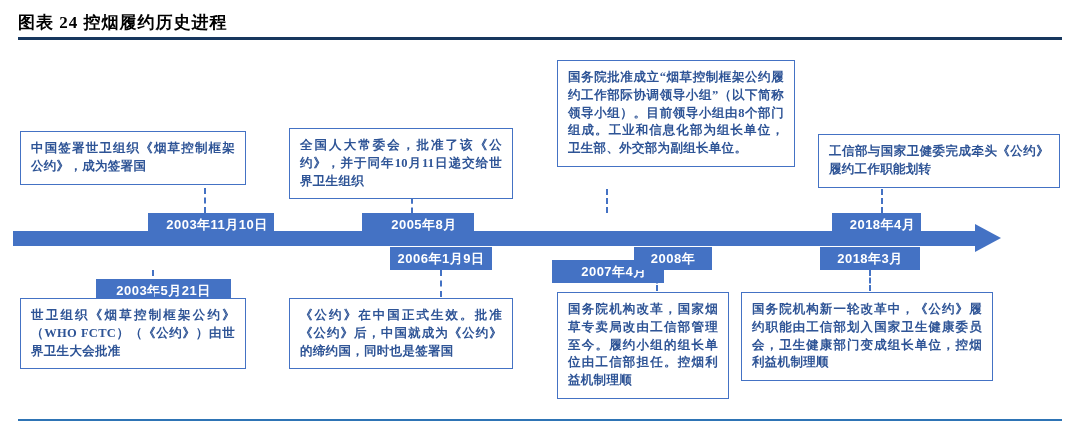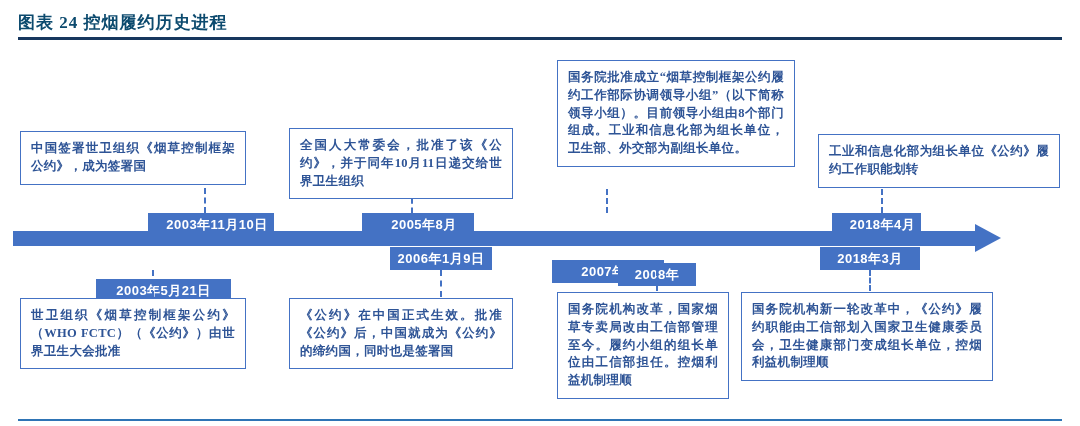--- a/index.html
+++ b/index.html
@@ -3,21 +3,21 @@
 <meta charset="utf-8">
 <style>
   html,body{margin:0;padding:0;background:#ffffff;}
   .page{
     position:relative;width:1080px;height:426px;background:#ffffff;
     font-family:"Liberation Sans","DejaVu Sans",sans-serif;overflow:hidden;
   }
   .fig-title{
     position:absolute;left:18px;top:11px;
     font-family:"Liberation Serif","DejaVu Serif",serif;
-    font-size:17px;font-weight:bold;color:#0c4a6e;letter-spacing:1px;
+    font-size:17px;font-weight:bold;color:#000000;letter-spacing:1px;
   }
   .title-rule{position:absolute;left:18px;width:1044px;top:37px;height:3px;background:#17375E;}
   .bottom-rule{position:absolute;left:18px;width:1044px;top:419px;height:2px;background:#2E74B5;}
   .source{
     position:absolute;left:18px;top:396px;
     font-family:"Liberation Serif","DejaVu Serif",serif;
     font-size:14px;font-style:italic;font-weight:bold;color:#8B1A1A;letter-spacing:1px;
   }
   
   .arrow-shaft{position:absolute;left:13px;top:231px;width:962px;height:15px;background:#4472C4;}
@@ -32,21 +32,21 @@
     display:flex;align-items:center;justify-content:center;white-space:nowrap;
   }
   .row-top{top:213px;height:23px;padding-left:12px;}
   .row-bot{top:247px;height:23px;}
   .t1{left:148px;width:114px;}
   .t2{left:362px;width:100px;}
   .t3{left:552px;width:100px;margin-top:47px;}
   .t4{left:832px;width:77px;}
   .b1{left:96px;width:135px;margin-top:32px;}
   .b2{left:390px;width:102px;}
-  .b3{left:618px;width:78px;margin-top:16px;}
+  .b3{left:634px;width:78px;}
   .b4{left:820px;width:100px;}
   
   .connector{position:absolute;width:0;border-left:2px dashed #4472C4;}
   .c1{left:204px;top:188px;height:25px;}
   .c2{left:411px;top:198px;height:15px;}
   .c3{left:606px;top:189px;height:24px;}
   .c4{left:881px;top:189px;height:24px;}
   .c5{left:152px;top:270px;height:27px;}
   .c6{left:440px;top:270px;height:27px;}
   .c7{left:656px;top:270px;height:21px;}
@@ -72,21 +72,21 @@
 <body>
 
 <div class="page">
 
   <div class="fig-title">图表 24  控烟履约历史进程</div>
   <div class="title-rule"></div>
 
   <div class="note n1">中国签署世卫组织《烟草控制框架公约》，成为签署国</div>
   <div class="note n2">全国人大常委会，批准了该《公约》，并于同年10月11日递交给世界卫生组织</div>
   <div class="note n3">国务院批准成立“烟草控制框架公约履约工作部际协调领导小组”（以下简称领导小组）。目前领导小组由8个部门组成。工业和信息化部为组长单位，卫生部、外交部为副组长单位。</div>
-  <div class="note n4">工业和信息化部为组长单位《公约》履约工作职能划转</div>
+  <div class="note n4">工信部与国家卫健委完成牵头《公约》履约工作职能划转</div>
 
   <div class="connector c1"></div>
   <div class="connector c2"></div>
   <div class="connector c3"></div>
   <div class="connector c4"></div>
 
   <div class="arrow-shaft"></div>
   <div class="arrow-head"></div>
 
   <div class="pill row-top t1">2003年11月10日</div>

